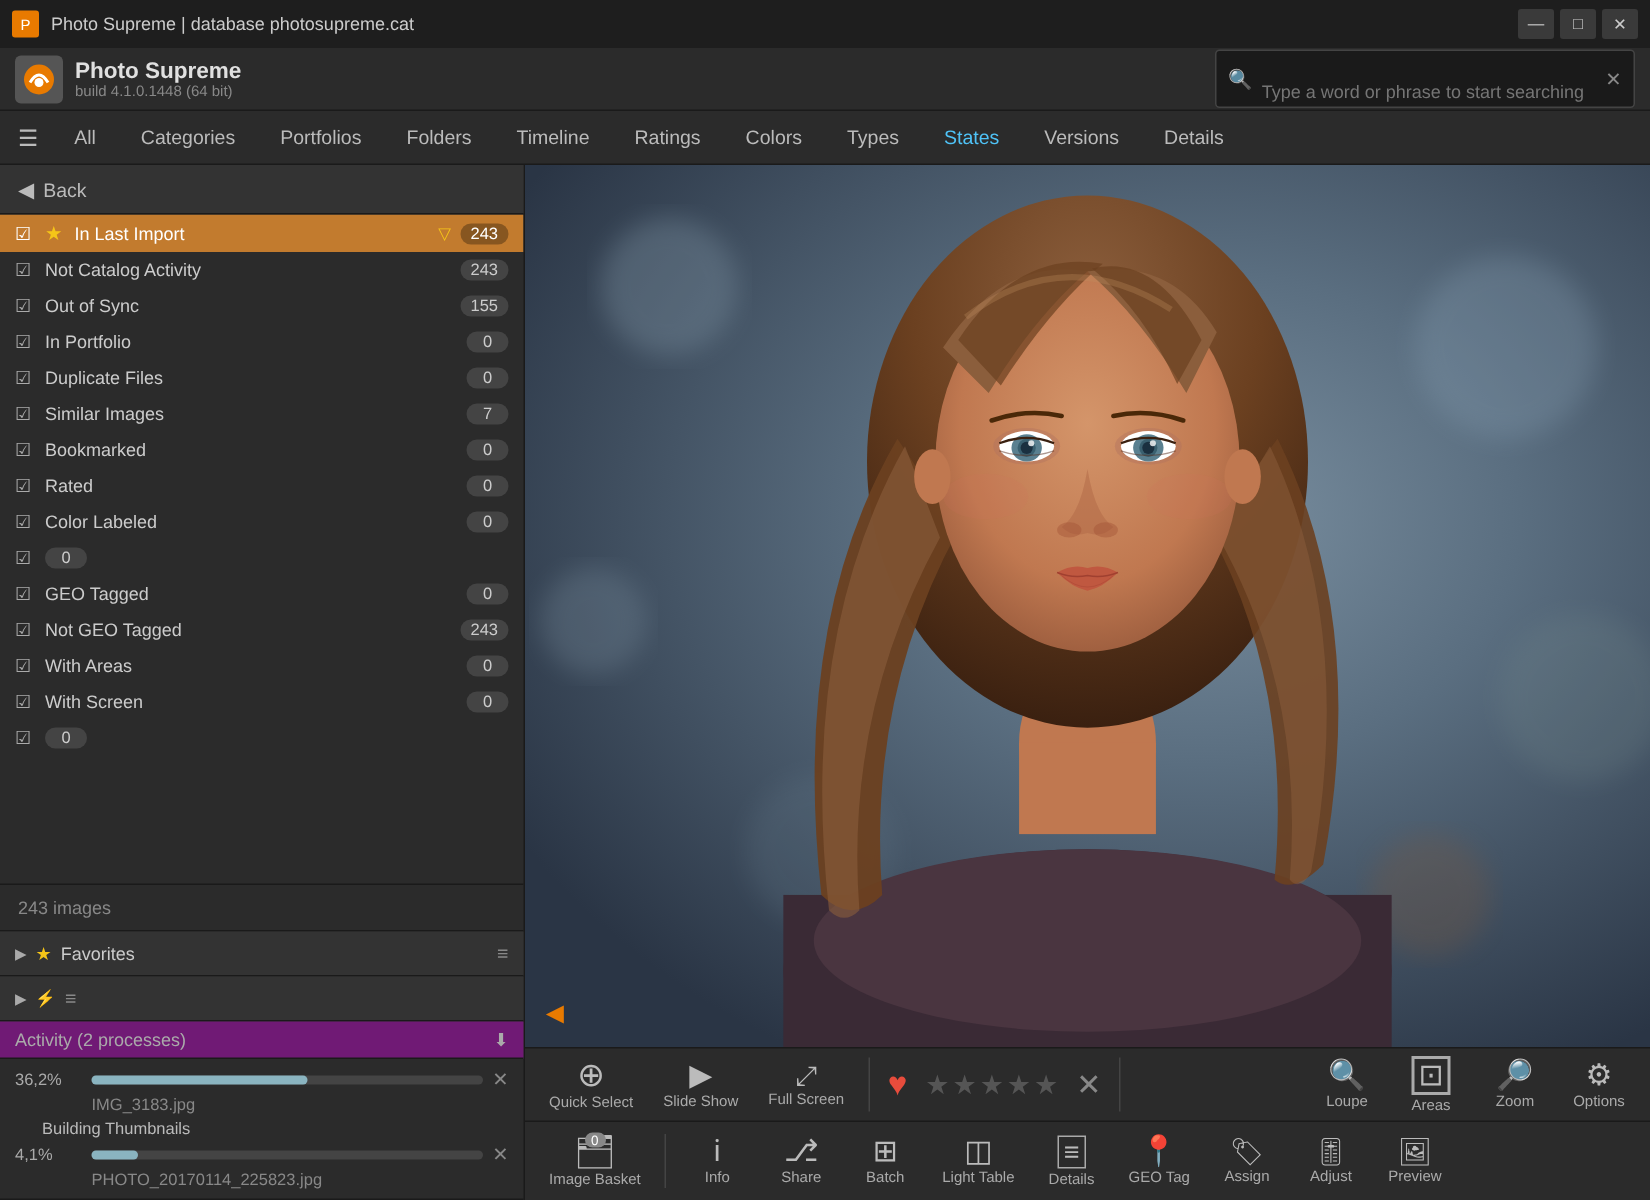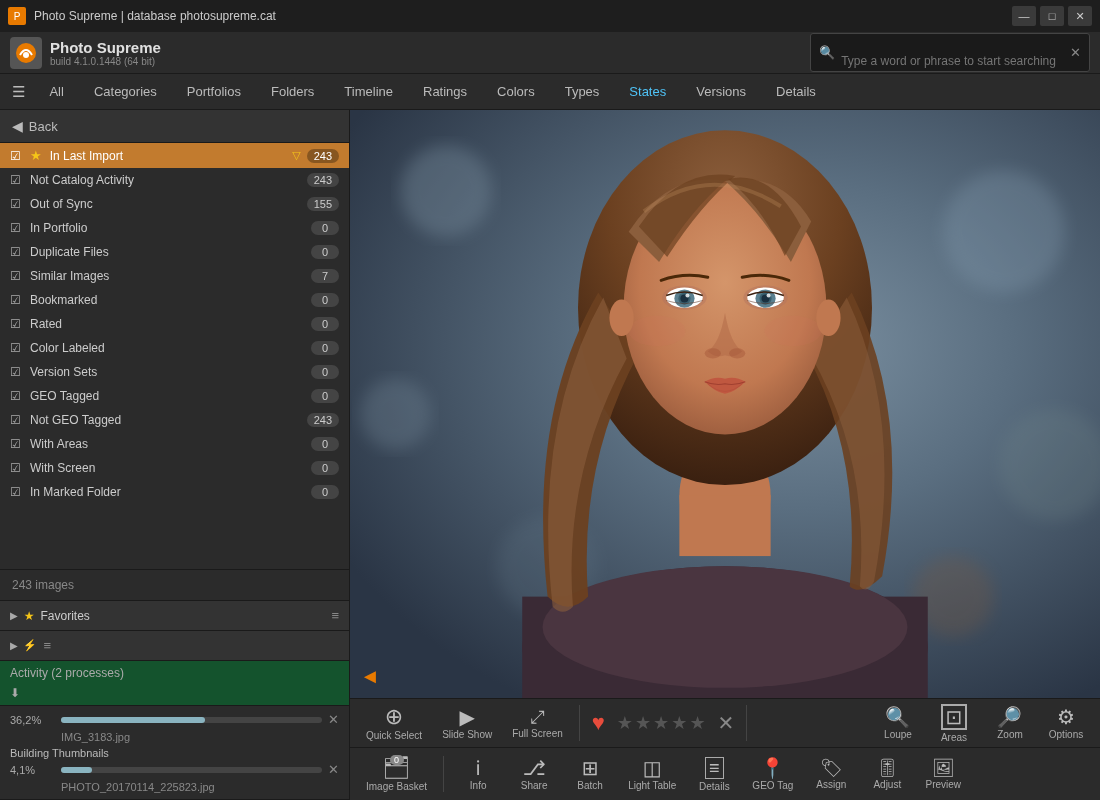--- a/index.html
+++ b/index.html
@@ -133,39 +133,38 @@
       gap: 6px;
     }
     .sidebar-section .expand { color: #aaa; font-size: 10px; }
     .sidebar-section .label { flex: 1; font-size: 12px; }
     .sidebar-section .menu-icon { color: #888; font-size: 13px; }
     .sidebar-section .fav-icon { color: #f5c518; font-size: 12px; }
     .sidebar-section .dyn-icon { color: #4fc3f7; font-size: 11px; }
 
     #activity-bar {
       display: flex;
-      align-items: flex-start;
+      align-items: center;
       padding: 5px 10px;
-      background: #14532d;
+      background: #701a75;
       border-bottom: 1px solid #1a1a1a;
       gap: 6px;
-      flex-direction: column;
     }
     #activity-bar .label { flex: 1; font-size: 12px; color: #aaa; }
     #activity-bar .dl-icon { color: #aaa; cursor: pointer; }
 
     #sync-section { padding: 6px 10px; border-bottom: 1px solid #1a1a1a; }
     #sync-label { font-size: 12px; color: #bbb; margin-bottom: 5px; }
     .progress-row { display: flex; align-items: center; gap: 6px; margin-bottom: 4px; }
     .progress-label { font-size: 11px; color: #aaa; width: 45px; }
     .progress-bar-bg { flex: 1; height: 6px; background: #444; border-radius: 3px; }
     .progress-bar-fill { height: 100%; background: #8ab4c0; border-radius: 3px; }
     .progress-cancel { color: #888; cursor: pointer; font-size: 13px; }
     .progress-filename { font-size: 11px; color: #888; margin-top: 0; padding-left: 51px; }
-    .progress-section-label { font-size: 11px; color: #bbb; margin: 4px 0 3px 0; }
+    .progress-section-label { font-size: 11px; color: #bbb; margin: 4px 0 3px 18px; }
 
     
     #content { flex: 1; display: flex; flex-direction: column; }
     #photo-area { flex: 1; background: #1a1a1a; position: relative; overflow: hidden; }
 
     
     #toolbar-top {
       height: 50px;
       background: #2b2b2b;
       display: flex;
@@ -350,21 +349,20 @@
           <span class="label">Rated</span>
           <span class="count">0</span>
         </div>
         <div class="state-item">
           <span class="check-icon">☑</span>
           <span class="label">Color Labeled</span>
           <span class="count">0</span>
         </div>
         <div class="state-item">
           <span class="check-icon">☑</span>
-          <span class="label">Version Sets</span>
           <span class="count">0</span>
         </div>
         <div class="state-item">
           <span class="check-icon">☑</span>
           <span class="label">GEO Tagged</span>
           <span class="count">0</span>
         </div>
         <div class="state-item">
           <span class="check-icon">☑</span>
           <span class="label">Not GEO Tagged</span>
@@ -375,21 +373,20 @@
           <span class="label">With Areas</span>
           <span class="count">0</span>
         </div>
         <div class="state-item">
           <span class="check-icon">☑</span>
           <span class="label">With Screen</span>
           <span class="count">0</span>
         </div>
         <div class="state-item">
           <span class="check-icon">☑</span>
-          <span class="label">In Marked Folder</span>
           <span class="count">0</span>
         </div>
       </div>
 
     <div id="image-count">243 images</div>
 
     <div id="sidebar-bottom">
       <div class="sidebar-section">
         <span class="expand">▶</span>
         <span class="fav-icon">★</span>

